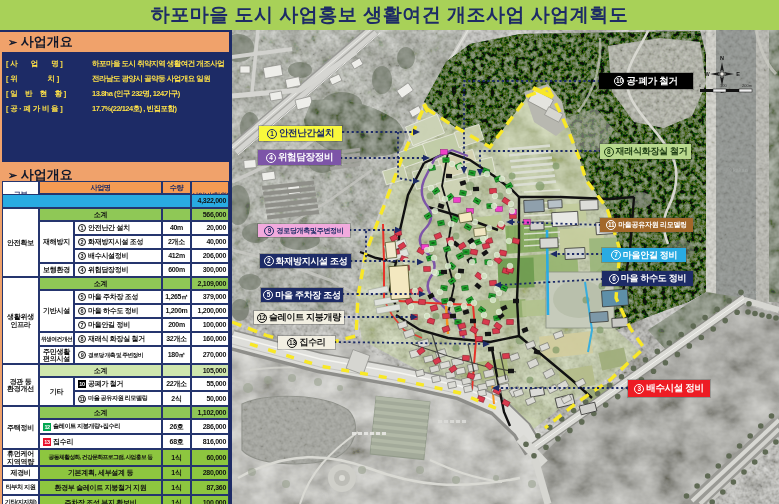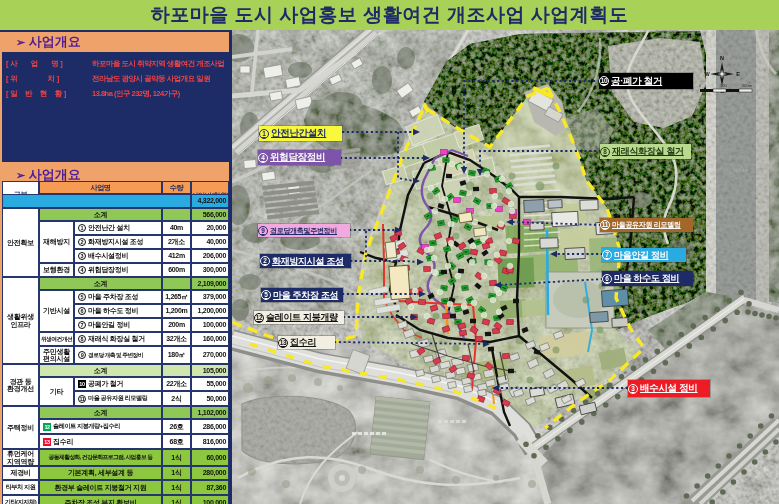--- a/index.html
+++ b/index.html
@@ -1,55 +1,56 @@
 <!DOCTYPE html>
 <html><head><meta charset="utf-8">
 <style>
 * { margin:0; padding:0; box-sizing:border-box; }
 body { width:779px; height:504px; overflow:hidden; font-family:"Liberation Sans",sans-serif; background:#0c0c14; }
 #title { position:absolute; left:0; top:0; width:779px; height:30px; background:#a8d158; color:#1d2b66;
   font-size:19px; font-weight:bold; text-align:center; line-height:29px; letter-spacing:0.5px; }
 #panel { position:absolute; left:0; top:30px; width:232px; height:474px; background:#f0a26b; border-top:2px solid #1d2b66; }
-.phead { height:21px; color:#4c1d95; font-weight:bold; font-size:13px; line-height:20px; padding-left:16px; }
+.phead { height:21px; color:#0f172a; font-weight:bold; font-size:13px; line-height:20px; padding-left:8px; }
 .phead .arr { font-size:11px; }
-#ibox { position:absolute; left:2px; top:20px; width:228px; height:110px; background:#1d2b66; color:#ef4444; padding:4px 0 0 4px; }
+#ibox { position:absolute; left:2px; top:20px; width:228px; height:110px; background:#1d2b66; color:#fde047; padding:4px 0 0 4px; }
 .irow { height:15px; font-size:7.5px; font-weight:bold; white-space:nowrap; line-height:15px; }
 .ilab { display:inline-block; width:86px; letter-spacing:-0.2px; }
 .ival { display:inline-block; letter-spacing:-0.5px; }
 #phead2 { position:absolute; left:0; top:133px; }
 #tabwrap { position:absolute; left:0; top:0; }
 .tc { position:absolute; border:1px solid #25356e; font-size:7px; font-weight:bold; color:#111;
   display:flex; align-items:center; justify-content:center; overflow:hidden; white-space:nowrap;
   letter-spacing:-0.3px; line-height:1.05; text-align:center; box-sizing:border-box; margin:0; }
 .tc.hd { color:#1d2b66; font-size:7.2px; letter-spacing:-0.5px; }
 .tc.it { justify-content:flex-start; padding-left:3px; }
 .tc.amt { justify-content:flex-end; padding-right:2px; }
 .tc.sm { font-size:6.2px; letter-spacing:-0.5px; }
 .tc.xs { font-size:5.8px; letter-spacing:-0.6px; }
 .cnum { display:inline-block; width:8px; height:8px; border:0.8px solid #111; border-radius:50%;
   font-size:5.5px; line-height:7.5px; text-align:center; vertical-align:-1px; margin-right:2px; flex:0 0 auto; }
 .sqnum { display:inline-block; width:8px; height:8px; color:#fff; font-size:5.5px; line-height:8px; text-align:center; vertical-align:-1px; margin-right:2px; flex:0 0 auto; }
 #map { position:absolute; left:232px; top:30px; }
 .mlab { position:absolute; font-weight:bold; text-align:center; white-space:nowrap; z-index:10;
-  display:flex; align-items:center; justify-content:flex-start; letter-spacing:-0.3px; box-shadow:0 0 0 1px rgba(40,40,40,0.25);text-decoration:underline; }
+  display:flex; align-items:center; justify-content:center; letter-spacing:-0.3px; box-shadow:0 0 0 1px rgba(40,40,40,0.25); }
 .mc { display:inline-block; width:10px; height:10px; border:1px solid; border-radius:50%;
   font-size:6.5px; line-height:8.5px; text-align:center; margin-right:2px; font-weight:bold; flex:0 0 auto; }
 </style></head>
 <body>
 
 <div id="title">하포마을 도시 사업홍보 생활여건 개조사업 사업계획도</div>
 
 <div id="panel">
 
   <div class="phead"><span class="arr">➢</span> 사업개요</div>
 
   <div id="ibox">
 <div class="irow"><span class="ilab">[&nbsp;사&nbsp;&nbsp;&nbsp;&nbsp;&nbsp;&nbsp;&nbsp;업&nbsp;&nbsp;&nbsp;&nbsp;&nbsp;&nbsp;&nbsp;명&nbsp;]</span><span class="ival">하포마을 도시 취약지역 생활여건 개조사업</span></div>
 <div class="irow"><span class="ilab">[&nbsp;위&nbsp;&nbsp;&nbsp;&nbsp;&nbsp;&nbsp;&nbsp;&nbsp;&nbsp;&nbsp;&nbsp;&nbsp;&nbsp;&nbsp;&nbsp;&nbsp;치&nbsp;]</span><span class="ival">전라남도 광양시 골약동 사업개요 일원</span></div>
 <div class="irow"><span class="ilab">[&nbsp;일&nbsp;&nbsp;&nbsp;&nbsp;반&nbsp;&nbsp;&nbsp;&nbsp;현&nbsp;&nbsp;&nbsp;&nbsp;황&nbsp;]</span><span class="ival">13.8ha (인구 232명, 124가구)</span></div>
+<div class="irow"><span class="ilab">[&nbsp;공&nbsp;·&nbsp;폐&nbsp;가&nbsp;비&nbsp;율&nbsp;]</span><span class="ival">17.7%(22/124호) , 빈집포함)</span></div>
   </div>
 
   <div class="phead" id="phead2"><span class="arr">➢</span> 사업개요</div>
 
   <div id="tabwrap">
       <div class="tc hd" style="left:2px;top:149px;width:37px;height:28px;background:#ffffff">구분</div>
       <div class="tc hd" style="left:39px;top:149px;width:123px;height:13px;background:#f59b53">사업명</div>
       <div class="tc hd" style="left:162px;top:149px;width:29px;height:13px;background:#f59b53">수량</div>
       <div class="tc hd" style="left:191px;top:149px;width:38px;height:29px;background:#f59b53">사업비(천원)</div>
       <div class="tc " style="left:2px;top:162px;width:189px;height:14px;background:#29abe2"></div>

